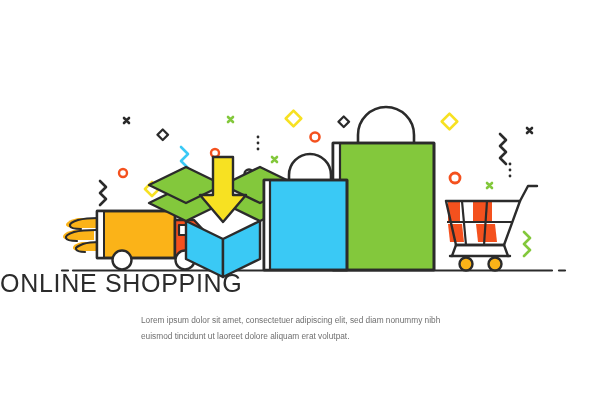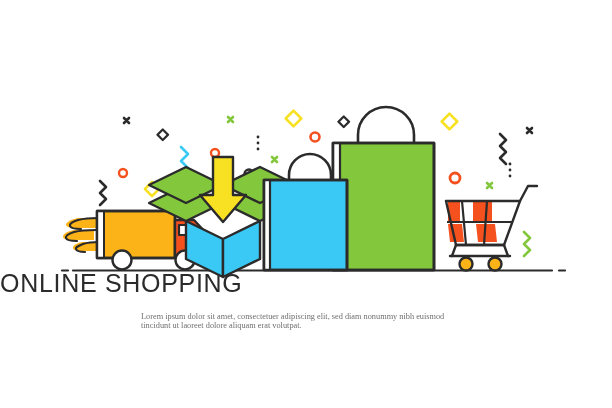--- a/index.html
+++ b/index.html
@@ -35,25 +35,25 @@
   #page-title {
     font-family: "Liberation Sans", sans-serif;
     font-size: 25px;
     font-weight: 400;
     letter-spacing: 0.7px;
     color: #2b2b2b;
     margin: 0;
     line-height: 30px;
   }
   #page-subtitle {
-    font-family: Liberation Serif, serif;
+    font-family: Liberation Sans, sans-serif;
     font-size: 8.3px;
     font-weight: 400;
     color: #6f6f6f;
-    line-height: 9px;
+    line-height: 16px;
     margin: 14px auto 0 auto;
     width: 330px;
   }
 </style>
 </head>
 <body>
 
 <div id="banner">
 
   <svg id="illustration" viewBox="0 0 612 408" xmlns="http://www.w3.org/2000/svg">

